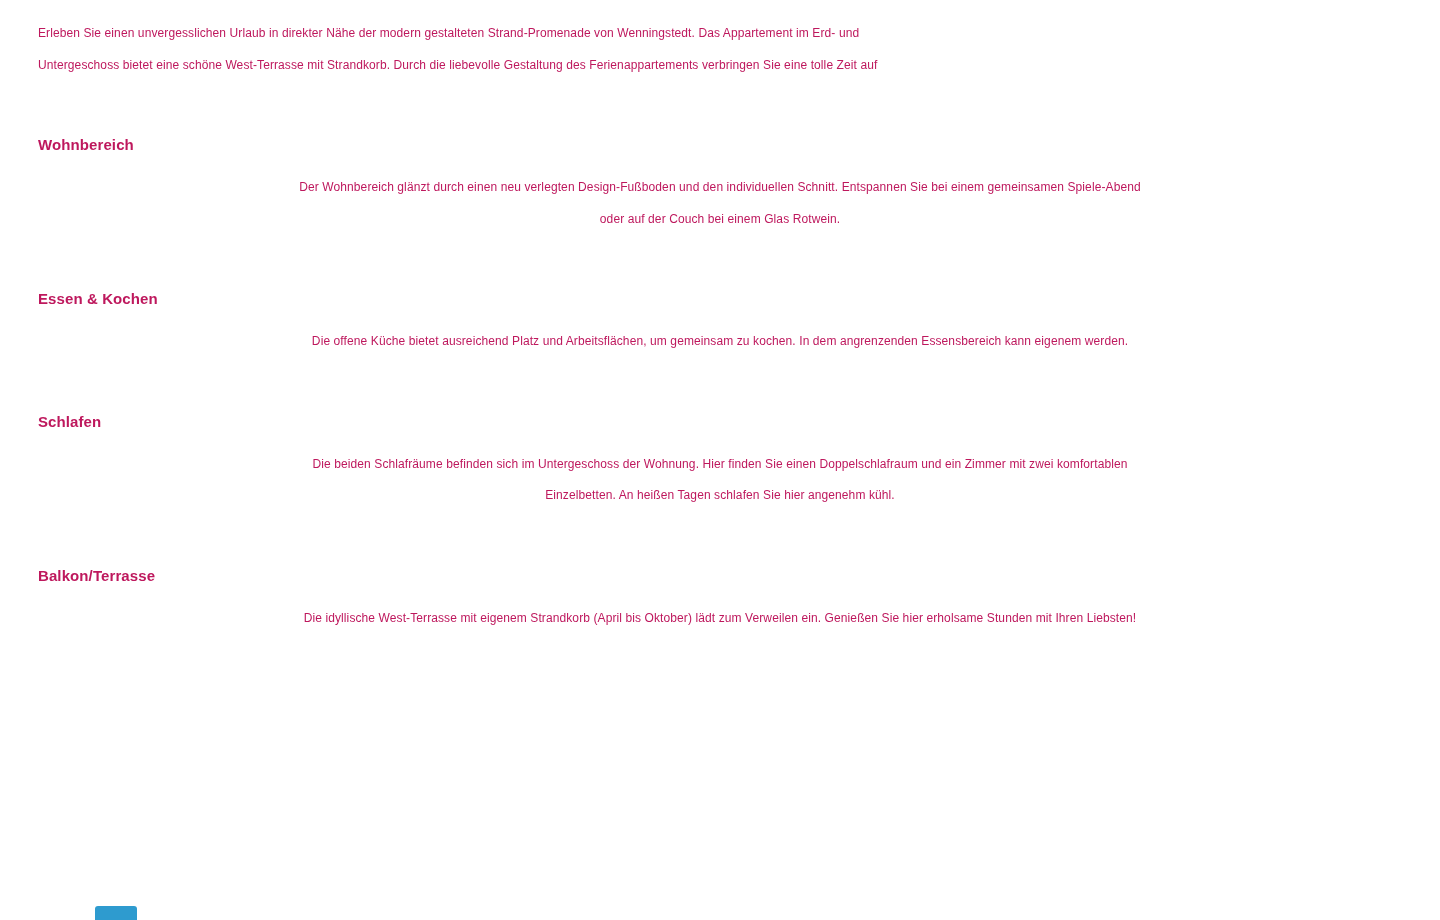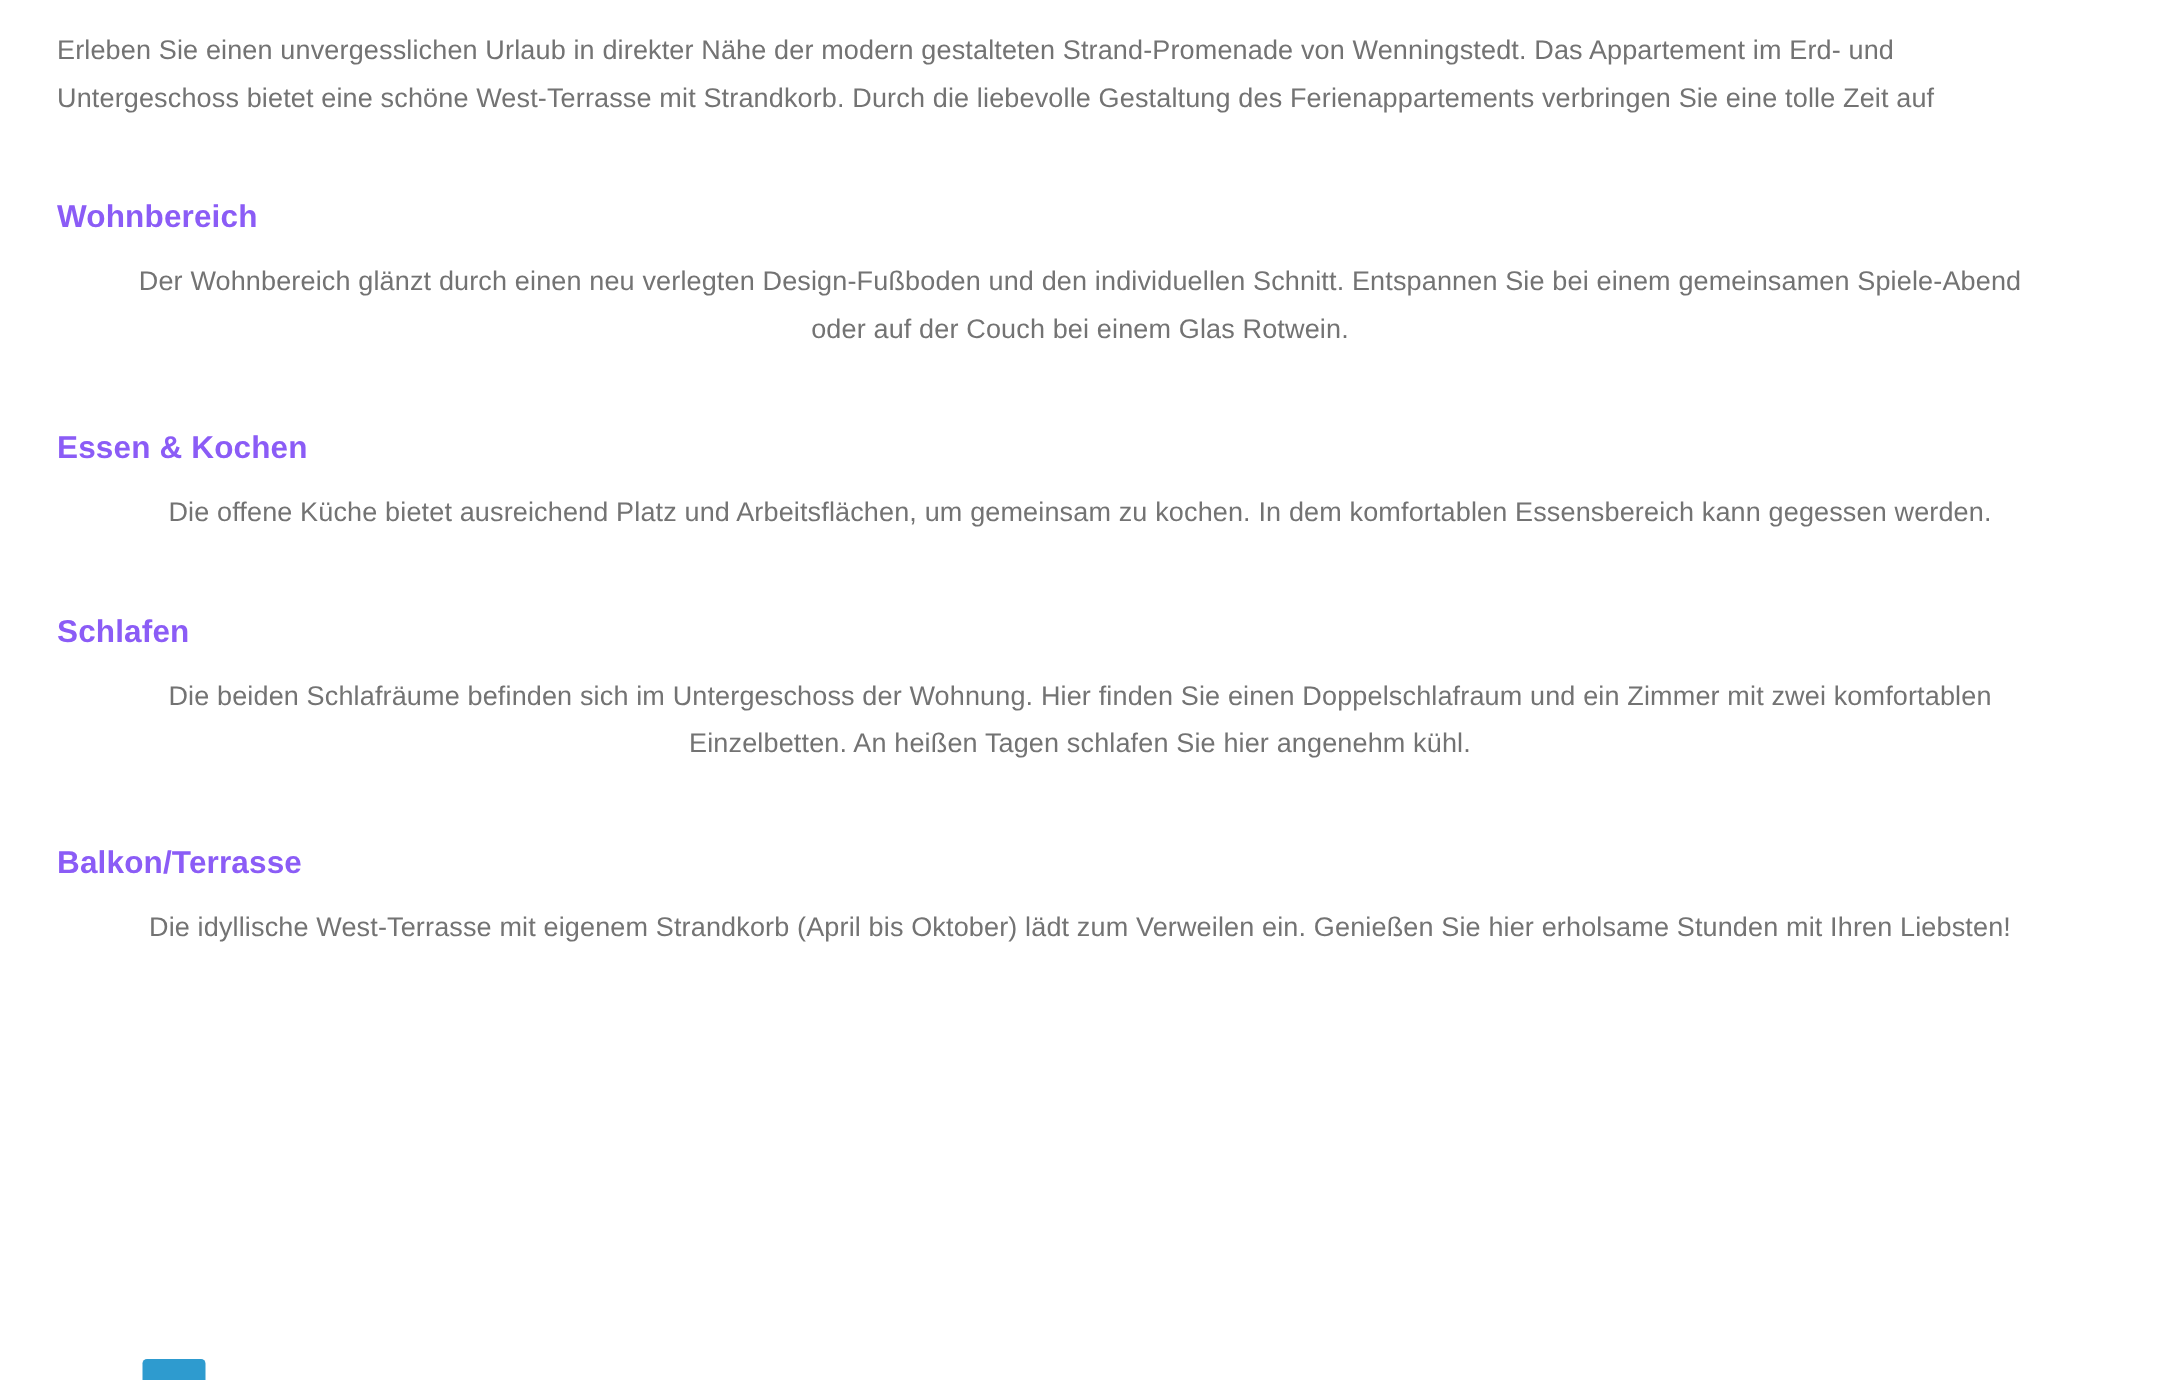--- a/index.html
+++ b/index.html
@@ -13,35 +13,35 @@
   body {
     font-family: "Liberation Sans", "DejaVu Sans", sans-serif;
     color: #212121;
     position: relative;
   }
   .doc {
     padding: 18px 38px 0 38px;
   }
   .para {
     margin: 0;
-    font-size: 18px;
+    font-size: 12px;
     line-height: 31.5px;
     letter-spacing: 0.1px;
-    color: #737373;
+    color: #be185d;
   }
   .line {
     display: block;
     white-space: pre;
   }
   .section-heading {
     margin: 52px 0 0 0;
-    font-size: 21px;
+    font-size: 15px;
     line-height: 24px;
     font-weight: 700;
-    color: #8b5cf6;
+    color: #be185d;
     letter-spacing: 0.1px;
   }
   .section .para {
     margin-top: 15px;
     text-align: center;
   }
   .partial-button {
     position: absolute;
     left: 95px;
     top: 906px;
@@ -64,21 +64,21 @@
     <h2 class="section-heading">Wohnbereich</h2>
     <p class="para">
       <span class="line">Der Wohnbereich glänzt durch einen neu verlegten Design-Fußboden und den individuellen Schnitt. Entspannen Sie bei einem gemeinsamen Spiele-Abend</span>
       <span class="line">oder auf der Couch bei einem Glas Rotwein.</span>
     </p>
   </section>
 
   <section class="section">
     <h2 class="section-heading">Essen &amp; Kochen</h2>
     <p class="para">
-      <span class="line">Die offene Küche bietet ausreichend Platz und Arbeitsflächen, um gemeinsam zu kochen. In dem komfortablen Essensbereich kann gegessen werden.</span>
+      <span class="line">Die offene Küche bietet ausreichend Platz und Arbeitsflächen, um gemeinsam zu kochen. In dem angrenzenden Essensbereich kann eigenem werden.</span>
     </p>
   </section>
 
   <section class="section">
     <h2 class="section-heading">Schlafen</h2>
     <p class="para">
       <span class="line">Die beiden Schlafräume befinden sich im Untergeschoss der Wohnung. Hier finden Sie einen Doppelschlafraum und ein Zimmer mit zwei komfortablen</span>
       <span class="line">Einzelbetten. An heißen Tagen schlafen Sie hier angenehm kühl.</span>
     </p>
   </section>

